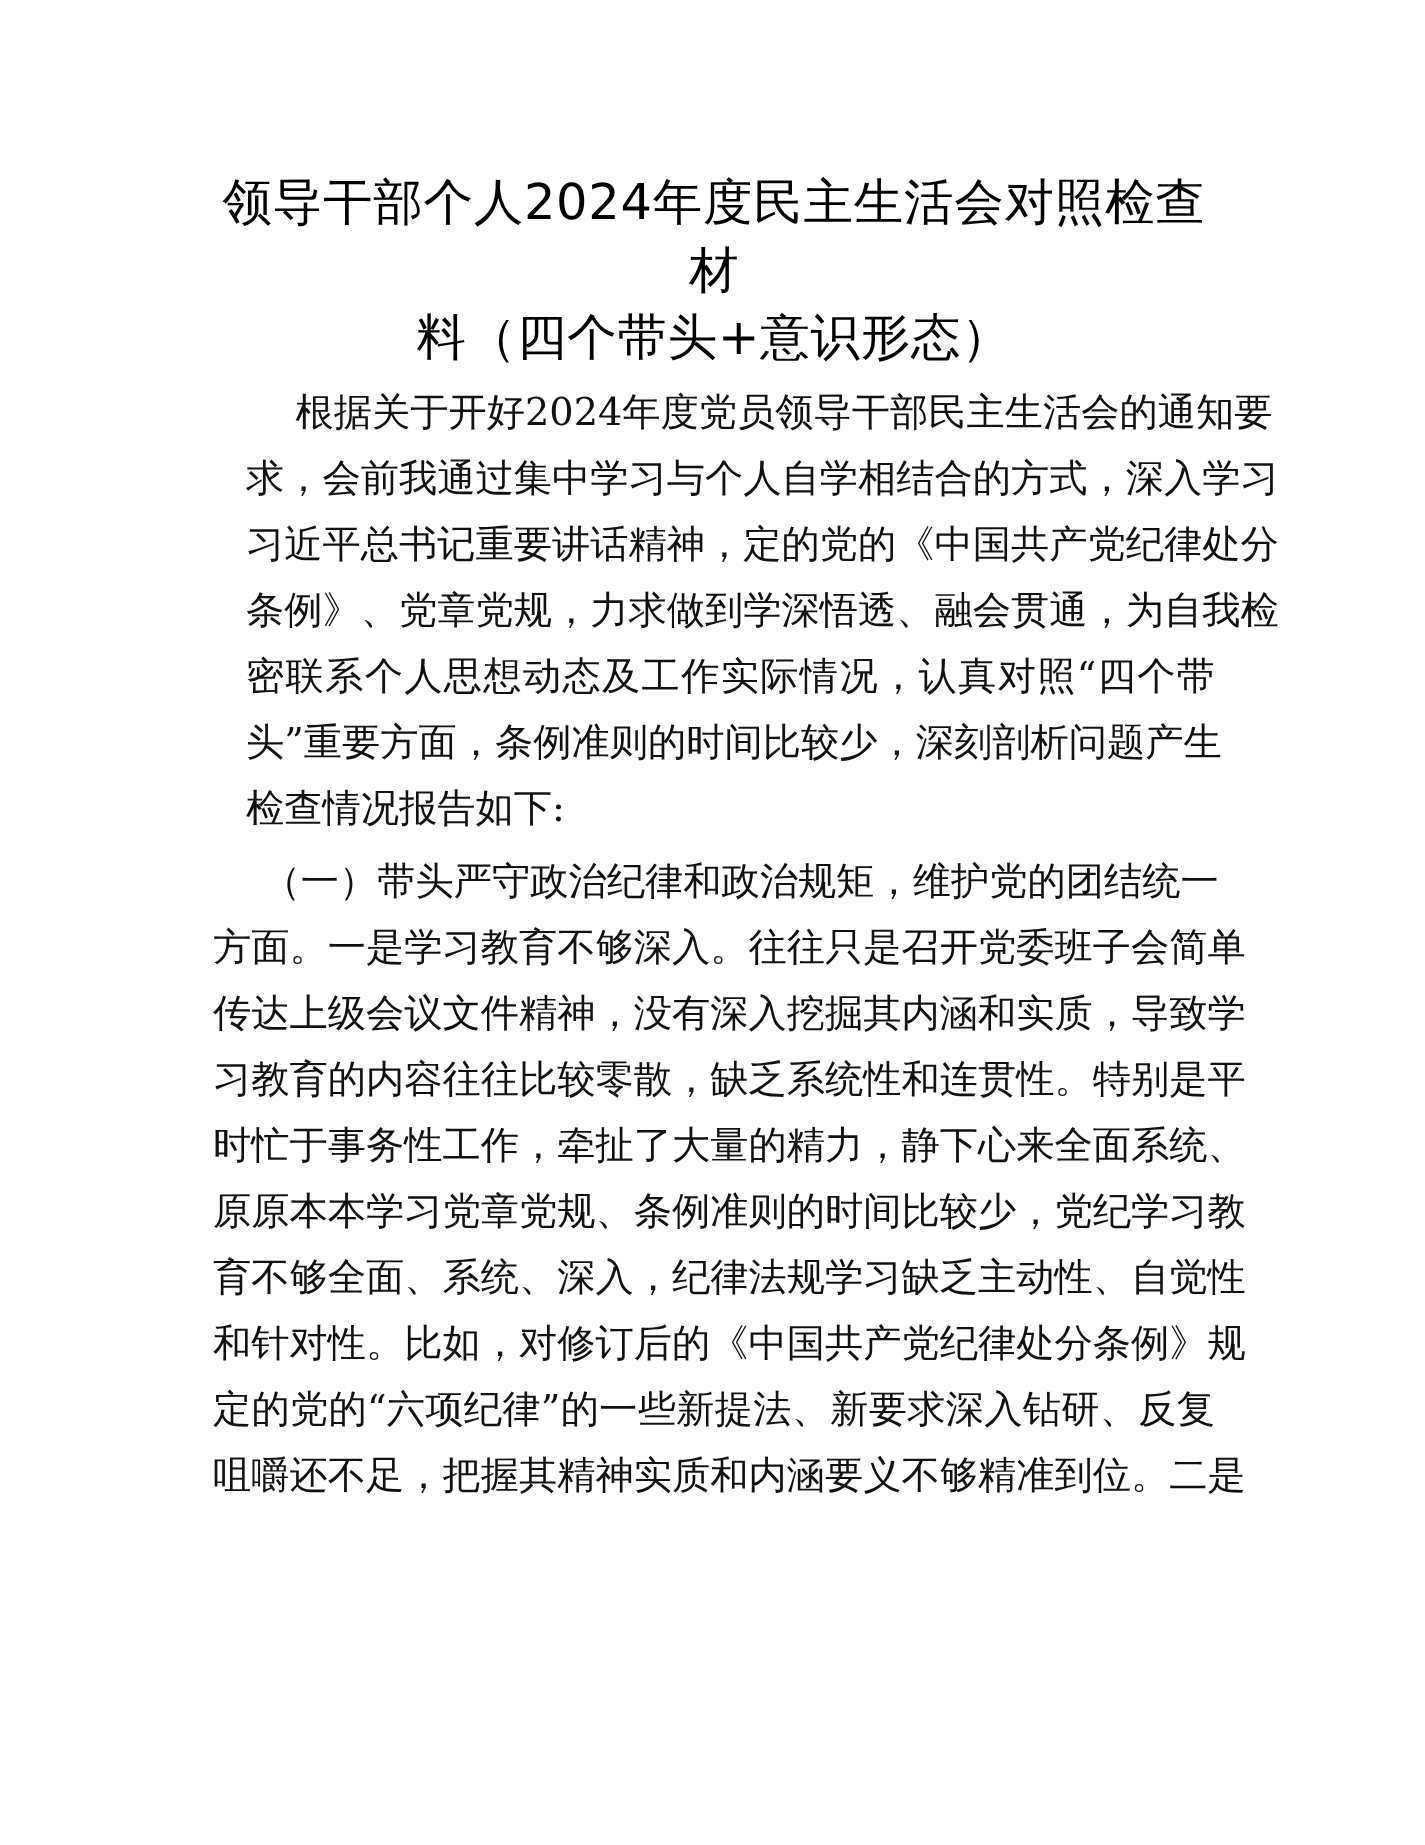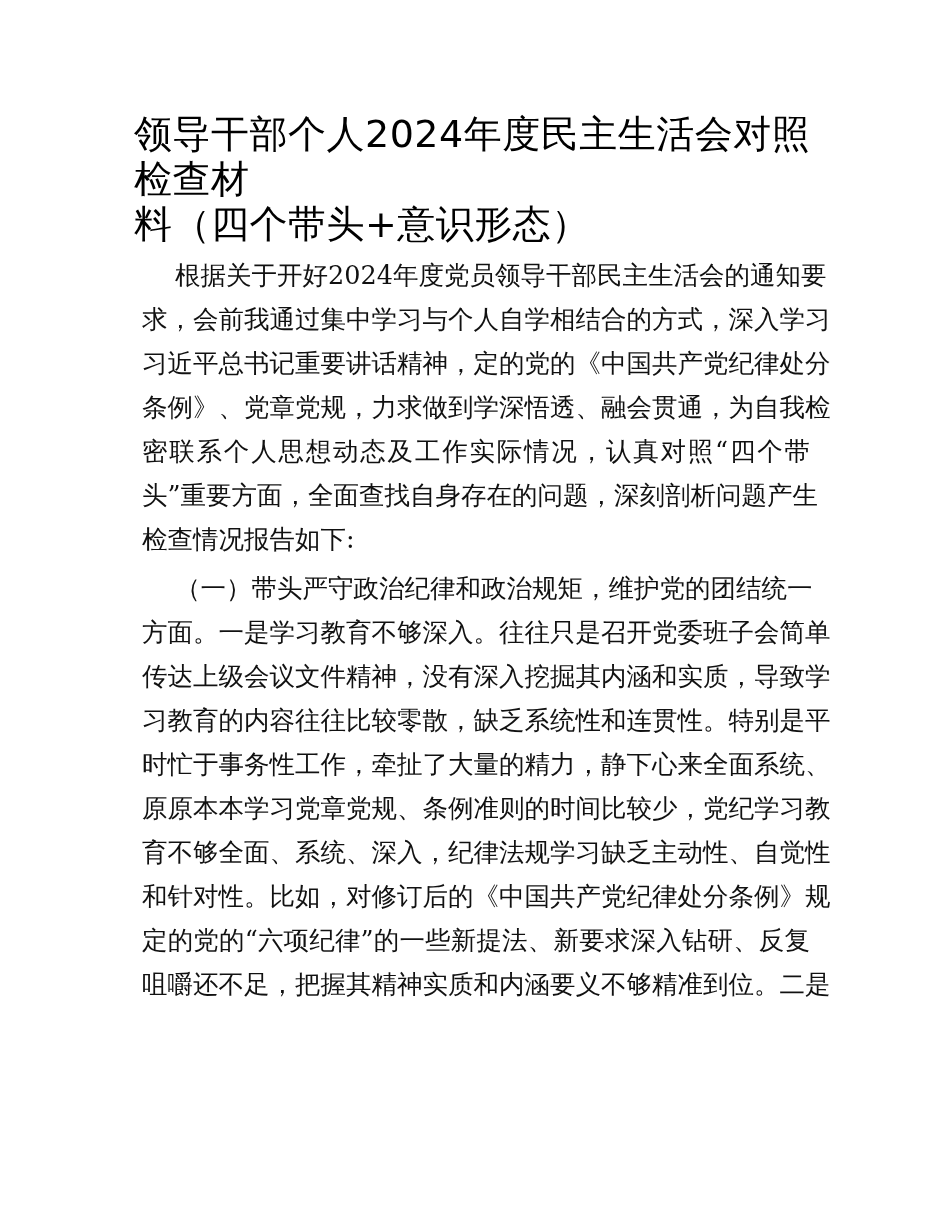--- a/index.html
+++ b/index.html
@@ -12,58 +12,59 @@
       font-family: "DejaVu Serif", "Liberation Serif", serif;
     }
     .page {
       position: absolute;
       left: 142px;
       top: 112px;
       width: 668px;
     }
     .title {
       font-family: "DejaVu Sans", "Liberation Sans", sans-serif;
-      font-size: 38px;
+      font-size: 33px;
       line-height: 45px;
+      text-align: center;
       font-weight: normal;
       letter-spacing: 0.5px;
       margin: 0 -8px 15px -8px;
       color: #000;
     }
     .line {
       height: 44px;
       line-height: 44px;
       font-size: 25.5px;
       white-space: nowrap;
       text-align: justify;
       text-align-last: justify;
       color: #111;
     }
     .line.last { text-align-last: left; }
     .line.indent { padding-left: 33px; }
     .line.indent-sm { padding-left: 33px; }
     .block { margin-top: 5px; }
-    .block.first { margin-top: 6px; }
+    .block.first { margin-top: 6px; margin-left: 22px; }
   </style>
 </head>
 <body>
 
 <div class="page">
   <h1 class="title" style="margin-top:0;margin-bottom:0;">
     <div>领导干部个人2024年度民主生活会对照检查材</div>
     <div>料（四个带头+意识形态）</div>
   </h1>
 
   <div class="block first">
     <div class="line indent">根据关于开好2024年度党员领导干部民主生活会的通知要</div>
     <div class="line">求，会前我通过集中学习与个人自学相结合的方式，深入学习</div>
     <div class="line">习近平总书记重要讲话精神，定的党的《中国共产党纪律处分</div>
     <div class="line">条例》、党章党规，力求做到学深悟透、融会贯通，为自我检</div>
     <div class="line">密联系个人思想动态及工作实际情况，认真对照“四个带</div>
-    <div class="line">头”重要方面，全面查找自身存在的问题，深刻剖析问题产生</div>
+    <div class="line">头”重要方面，条例准则的时间比较少，深刻剖析问题产生</div>
     <div class="line last">检查情况报告如下:</div>
   </div>
 
 
   <div class="block">
     <div class="line indent-sm">（一）带头严守政治纪律和政治规矩，维护党的团结统一</div>
     <div class="line">方面。一是学习教育不够深入。往往只是召开党委班子会简单</div>
     <div class="line">传达上级会议文件精神，没有深入挖掘其内涵和实质，导致学</div>
     <div class="line">习教育的内容往往比较零散，缺乏系统性和连贯性。特别是平</div>
     <div class="line">时忙于事务性工作，牵扯了大量的精力，静下心来全面系统、</div>

